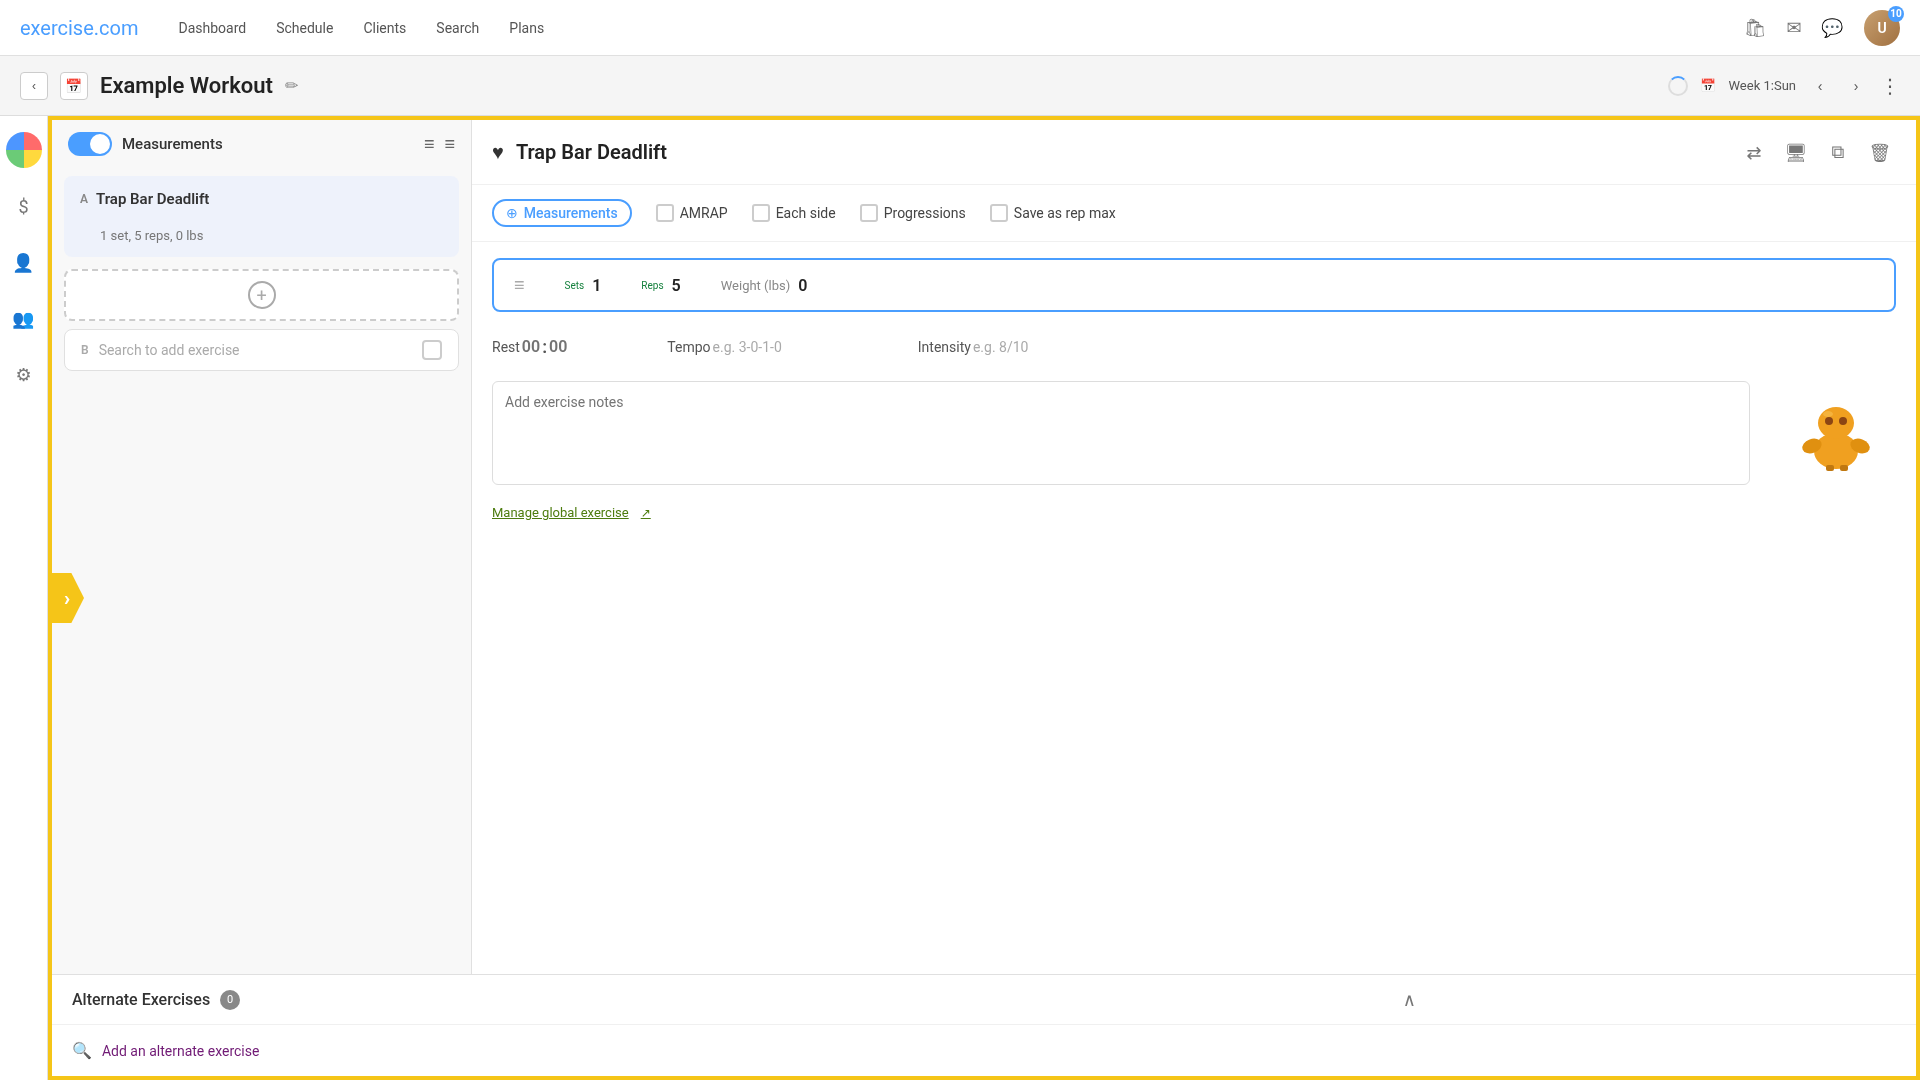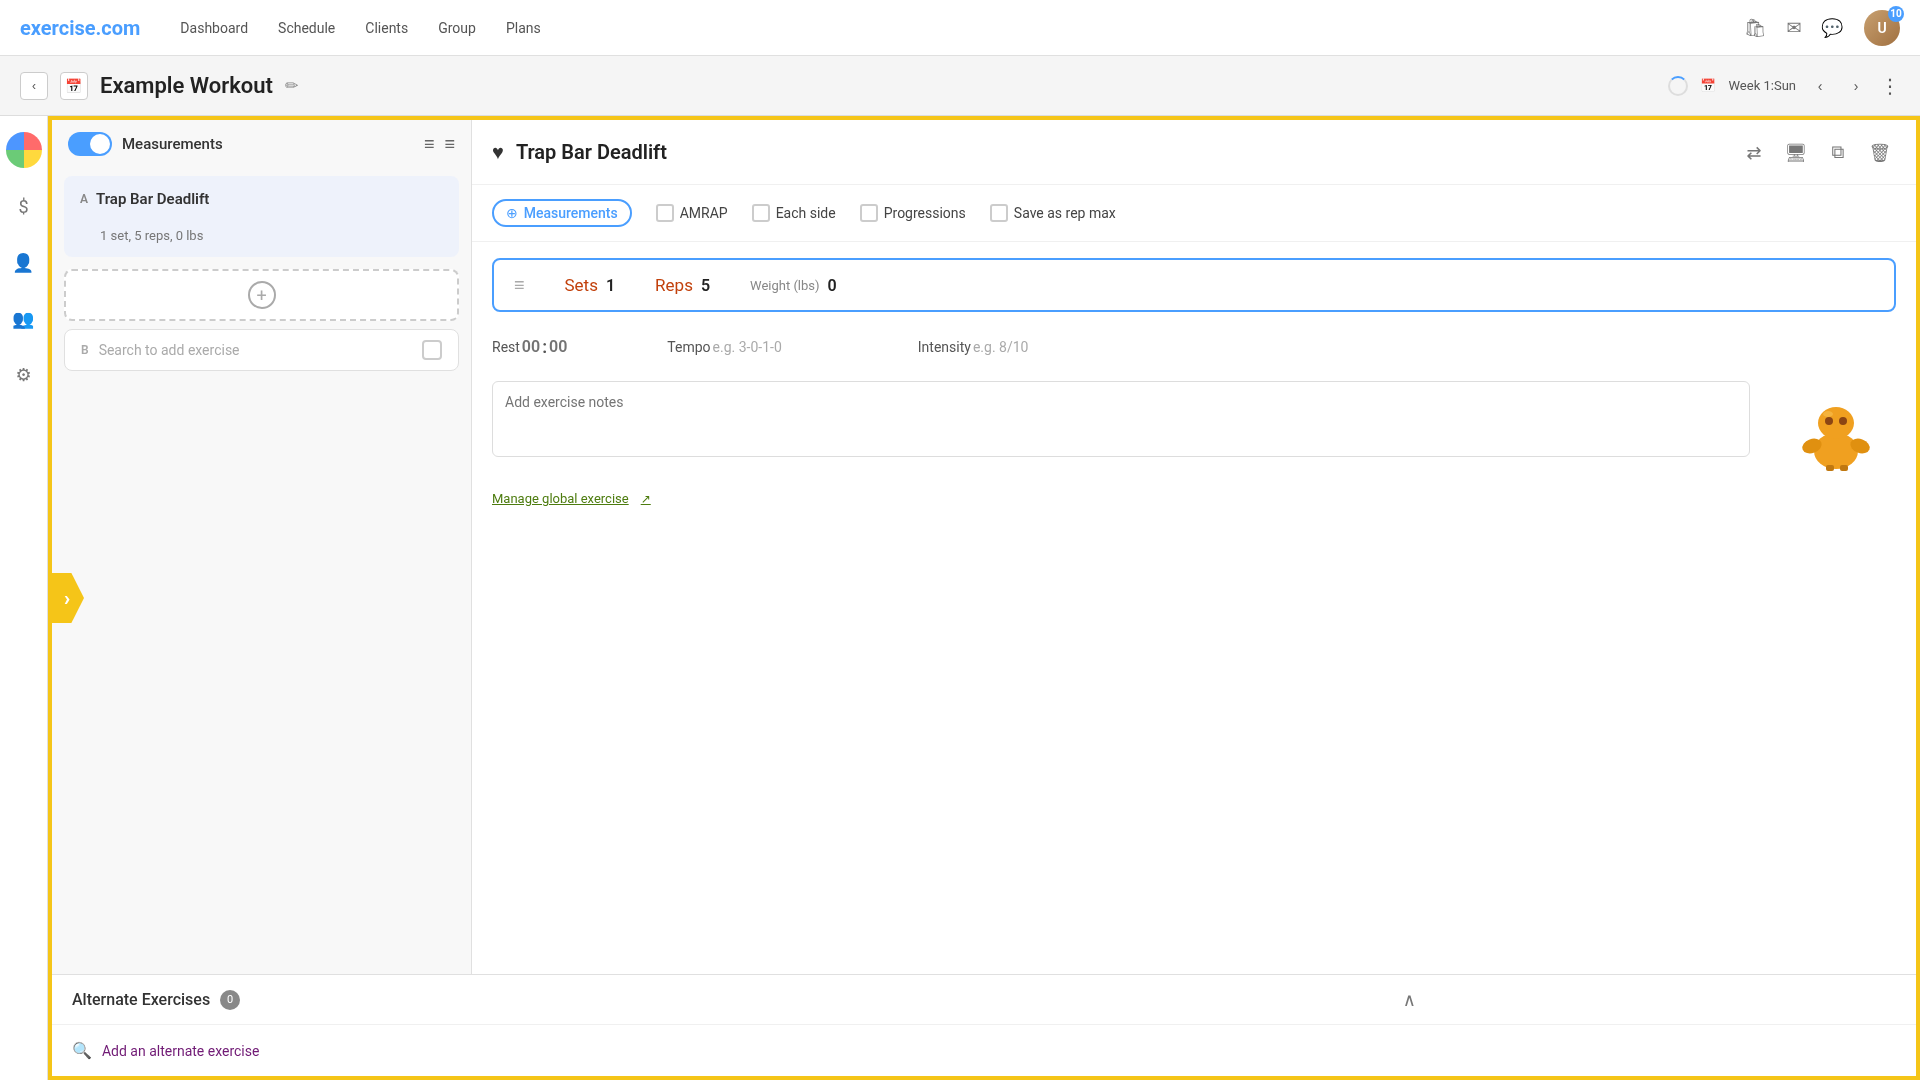--- a/index.html
+++ b/index.html
@@ -11,21 +11,21 @@
       height: 56px;
       display: flex;
       align-items: center;
       padding: 0 20px;
       border-bottom: 1px solid #e0e0e0;
       position: relative;
       z-index: 100;
     }
     .logo {
       font-size: 20px;
-      font-weight: 700;
+      font-weight: 400;
       color: #1a1a1a;
       margin-right: 40px;
     }
     .logo span { color: #4a9eff; }
     .nav-links { display: flex; gap: 30px; }
     .nav-link {
       font-size: 14px;
       color: #555;
       cursor: pointer;
       text-decoration: none;
@@ -374,21 +374,21 @@
       margin: 16px 20px;
       border: 2px solid #4a9eff;
       border-radius: 8px;
       padding: 14px 20px;
       display: flex;
       align-items: center;
       gap: 40px;
     }
     .sets-drag { color: #aaa; font-size: 18px; cursor: grab; }
     .sets-field { display: flex; align-items: center; gap: 8px; }
-    .sets-field-label { font-size: 17px; color: #c2410c; }
+    .sets-field-label { font-size: 10px; color: #15803d; }
     .sets-field-value { font-size: 16px; font-weight: 600; color: #222; }
     .sets-field-sub { font-size: 13px; color: #888; }
 
     
     .rest-row {
       padding: 8px 20px 16px;
       display: flex;
       align-items: center;
       gap: 40px;
     }
@@ -405,21 +405,21 @@
     .video-label { font-size: 14px; color: #555; font-weight: 500; }
     .notes-area-wrap { display: flex; gap: 16px; }
     .notes-textarea {
       flex: 1;
       border: 1px solid #ddd;
       border-radius: 6px;
       padding: 12px;
       font-size: 14px;
       color: #aaa;
       resize: none;
-      height: 76px;
+      height: 104px;
       font-family: inherit;
     }
     .video-area {
       width: 130px;
       height: 90px;
       background: #fff;
       border-radius: 6px;
       overflow: hidden;
       display: flex;
       align-items: center;
@@ -478,21 +478,21 @@
 <body>
 
 <div class="top-nav">
   <div class="logo">
     <span>exercise</span><span style="color:#4a9eff;">.com</span>
   </div>
   <nav class="nav-links">
     <a class="nav-link">Dashboard</a>
     <a class="nav-link">Schedule</a>
     <a class="nav-link">Clients</a>
-    <a class="nav-link">Group</a>
+    <a class="nav-link">Search</a>
     <a class="nav-link">Plans</a>
   </nav>
   <div class="nav-right">
     <span class="nav-icon">🛍</span>
     <span class="nav-icon">✉</span>
     <span class="nav-icon">💬</span>
     <div class="avatar-wrap">
       <div class="avatar" style="background: linear-gradient(135deg,#c8a070,#a07040); display:flex; align-items:center; justify-content:center; color:#fff; font-size:14px; font-weight:600;">U</div>
       <div class="avatar-badge">10</div>
     </div>

